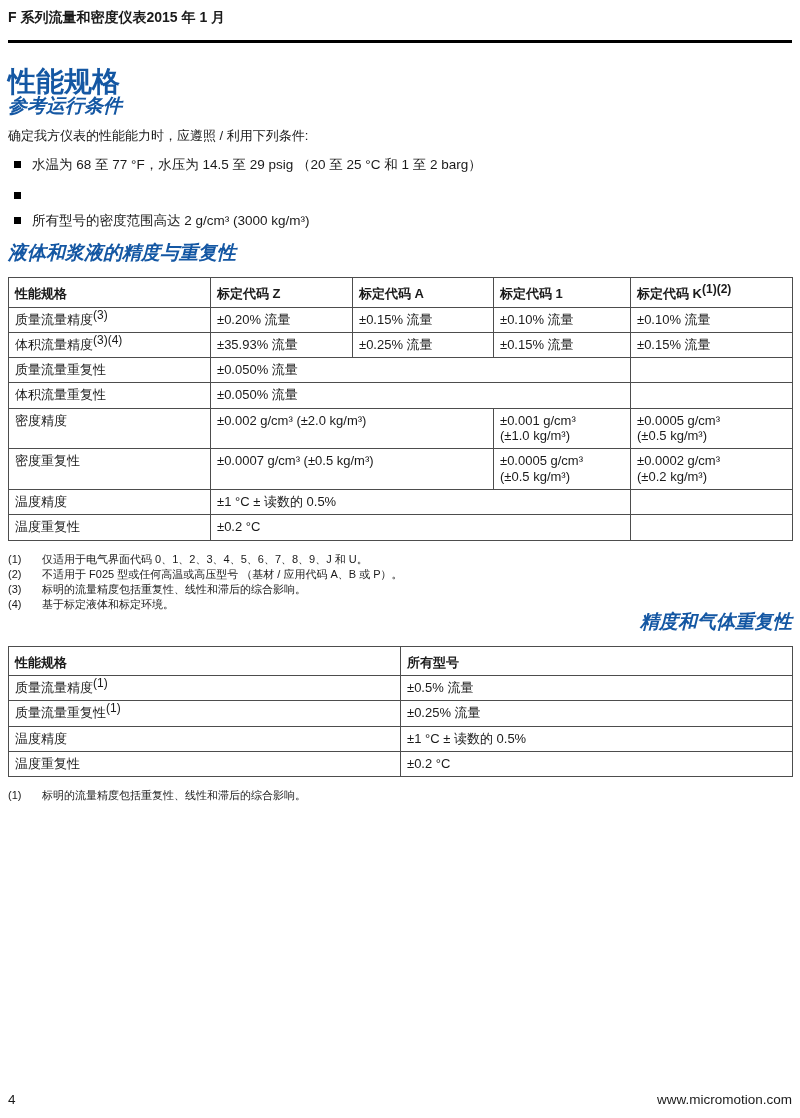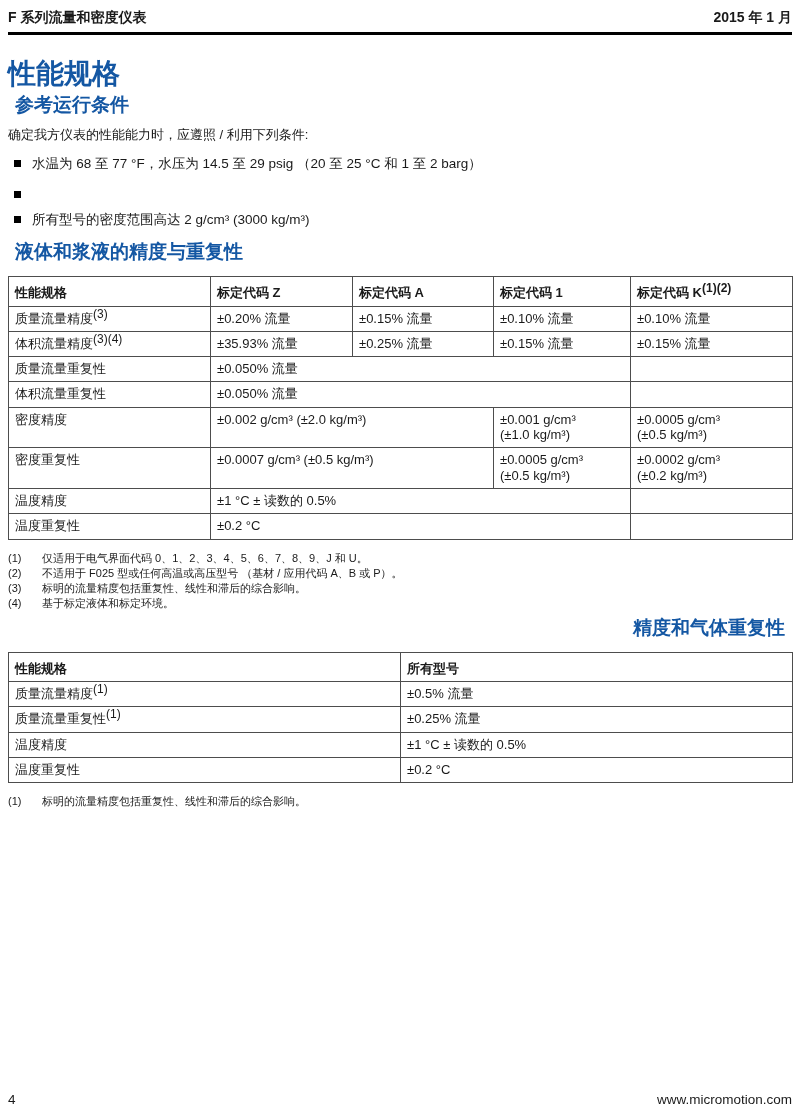--- a/index.html
+++ b/index.html
@@ -7,32 +7,32 @@
   html,body { margin:0; padding:0; }
   body {
     width:800px; height:1118px; position:relative; overflow:hidden;
     background:#ffffff; color:var(--ink);
     font-family:"Liberation Sans","DejaVu Sans",sans-serif;
   }
   .page { padding:0 8px; }
 
   
   .doc-header {
-    display:flex; justify-content:space-between; align-items:flex-end;
-    padding-top:9px; padding-bottom:5px; border-bottom:3px solid #000;
+    display:flex; align-items:flex-end;
+    padding-top:9px; padding-bottom:13px; border-bottom:3px solid #000;
     font-size:14px; font-weight:bold;
   }
 
   h1.page-title {
     color:var(--blue); font-size:28px; line-height:1.05;
     margin:24px 0 0 0; font-weight:bold;
   }
   h2.section-heading {
     color:var(--blue); font-size:19px; line-height:1.1;
-    margin:7px; font-weight:bold;
+    margin:0; font-weight:bold;font-style:italic;
   }
   .mt-ref { margin-top:21px; }
   .mt-liquid { margin-top:23px; }
   .mt-gas { margin-top:26px;text-align:right; }
 
   .intro-text { font-size:13px; margin-top:10px; }
 
   .bullet-list { margin-top:11px; }
   .bullet-item { display:flex; align-items:flex-start; margin-bottom:13px; font-size:13.5px; }
   .bullet-square { flex:0 0 auto; width:7px; height:7px; background:#000; margin:5px 11px 0 6px; }

